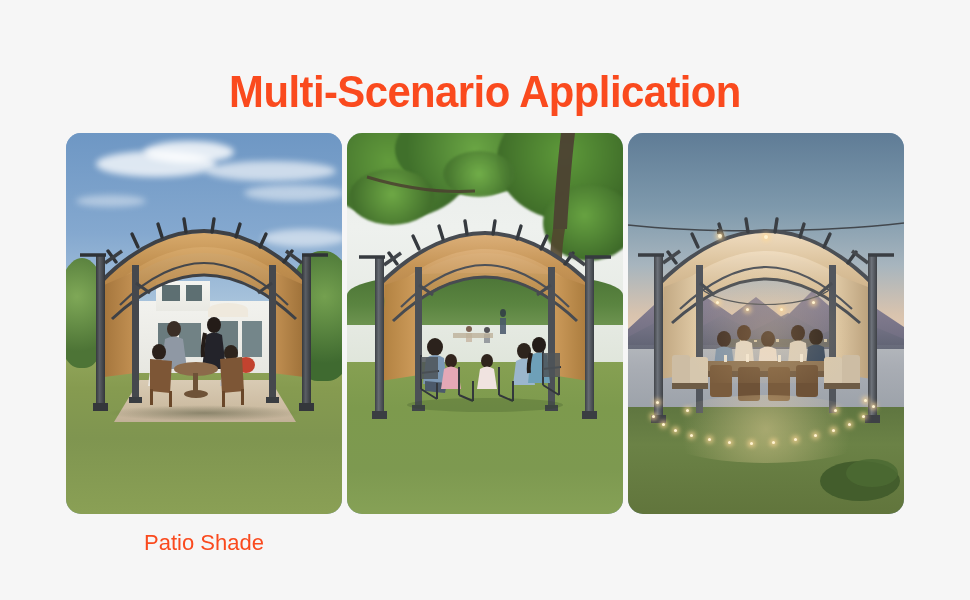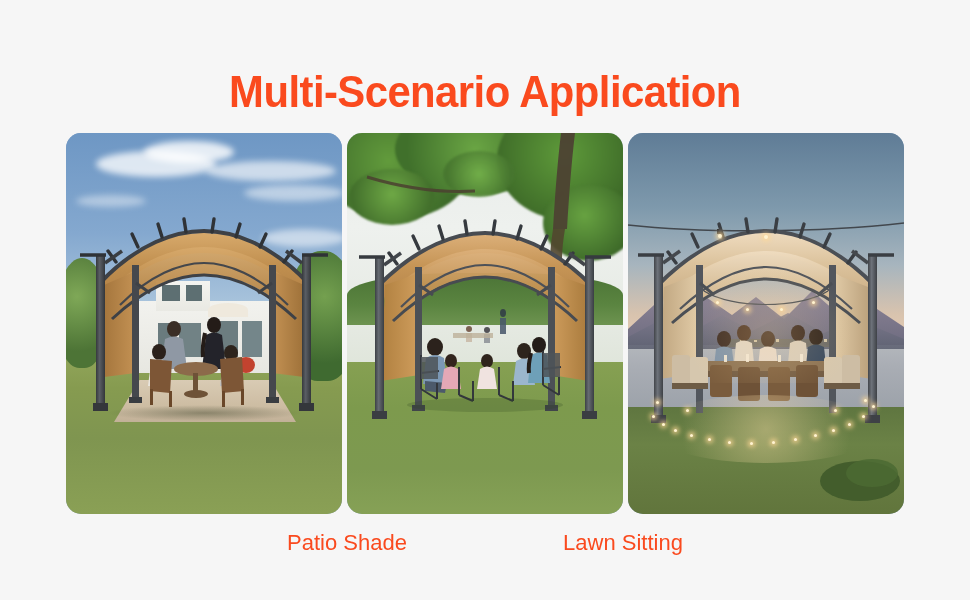--- a/index.html
+++ b/index.html
@@ -33,21 +33,21 @@
   .card{position:relative;width:276px;height:381px;}
   .photo{
     position:relative;width:276px;height:381px;
     border-radius:15px;overflow:hidden;
     background:#8aa5c6;
   }
 
   
   .captions{
     position:absolute;left:66px;top:528px;width:838px;height:34px;
-    display:flex;justify-content:center;
+    display:flex;justify-content:space-between;
   }
   .cap{
     width:276px;text-align:center;
     font-size:22px;line-height:30px;color:#fa4a1e;
     font-weight:normal;
     white-space:nowrap;
   }
   svg.scene{position:absolute;left:0;top:0;width:276px;height:381px;display:block;}
 
   
@@ -541,16 +541,15 @@
         <div class="bulb" style="left:58px;top:276px;"></div>
         <div class="bulb" style="left:206px;top:276px;"></div>
         <div class="bulb" style="left:236px;top:266px;"></div>
       </div>
     </div>
 
   </div>
 
   <div class="captions">
     <div class="cap">Patio Shade</div>
-    <div class="cap">Lawn Sitting</div>
   </div>
 
 </div>
 
 </body></html>

